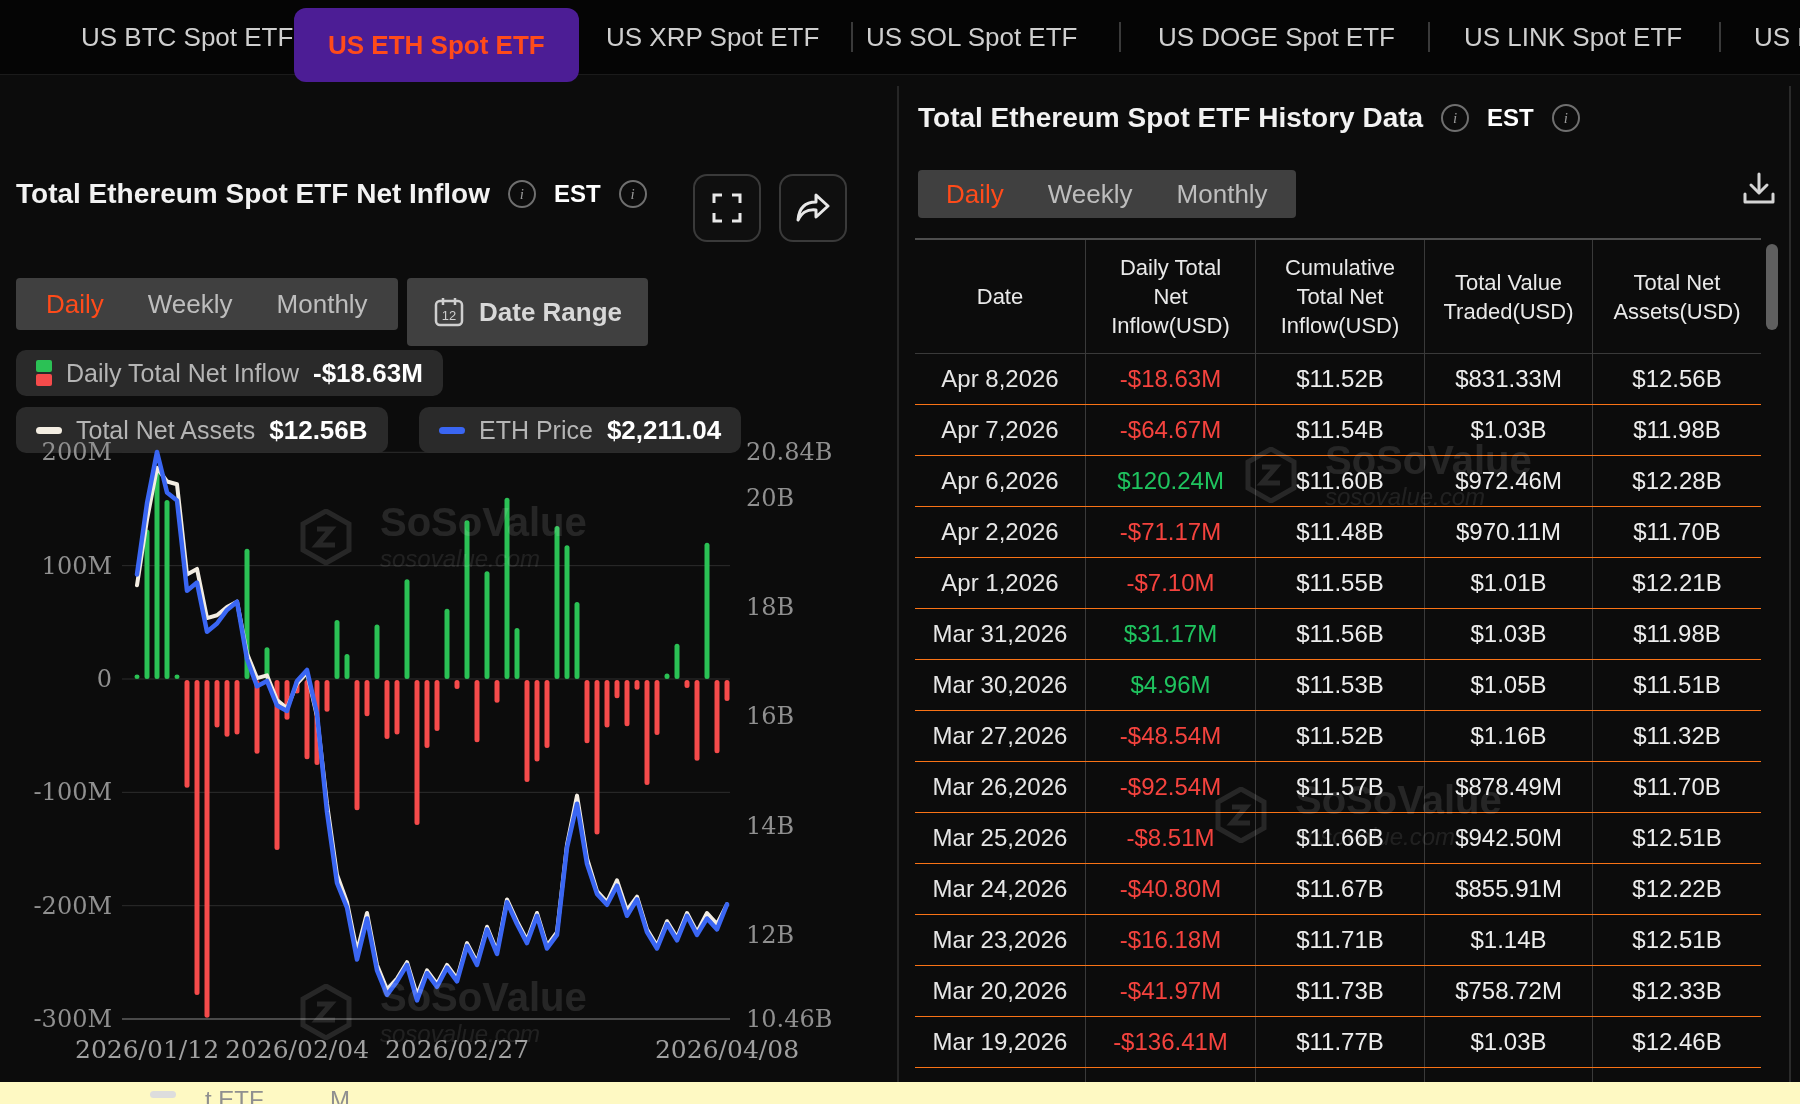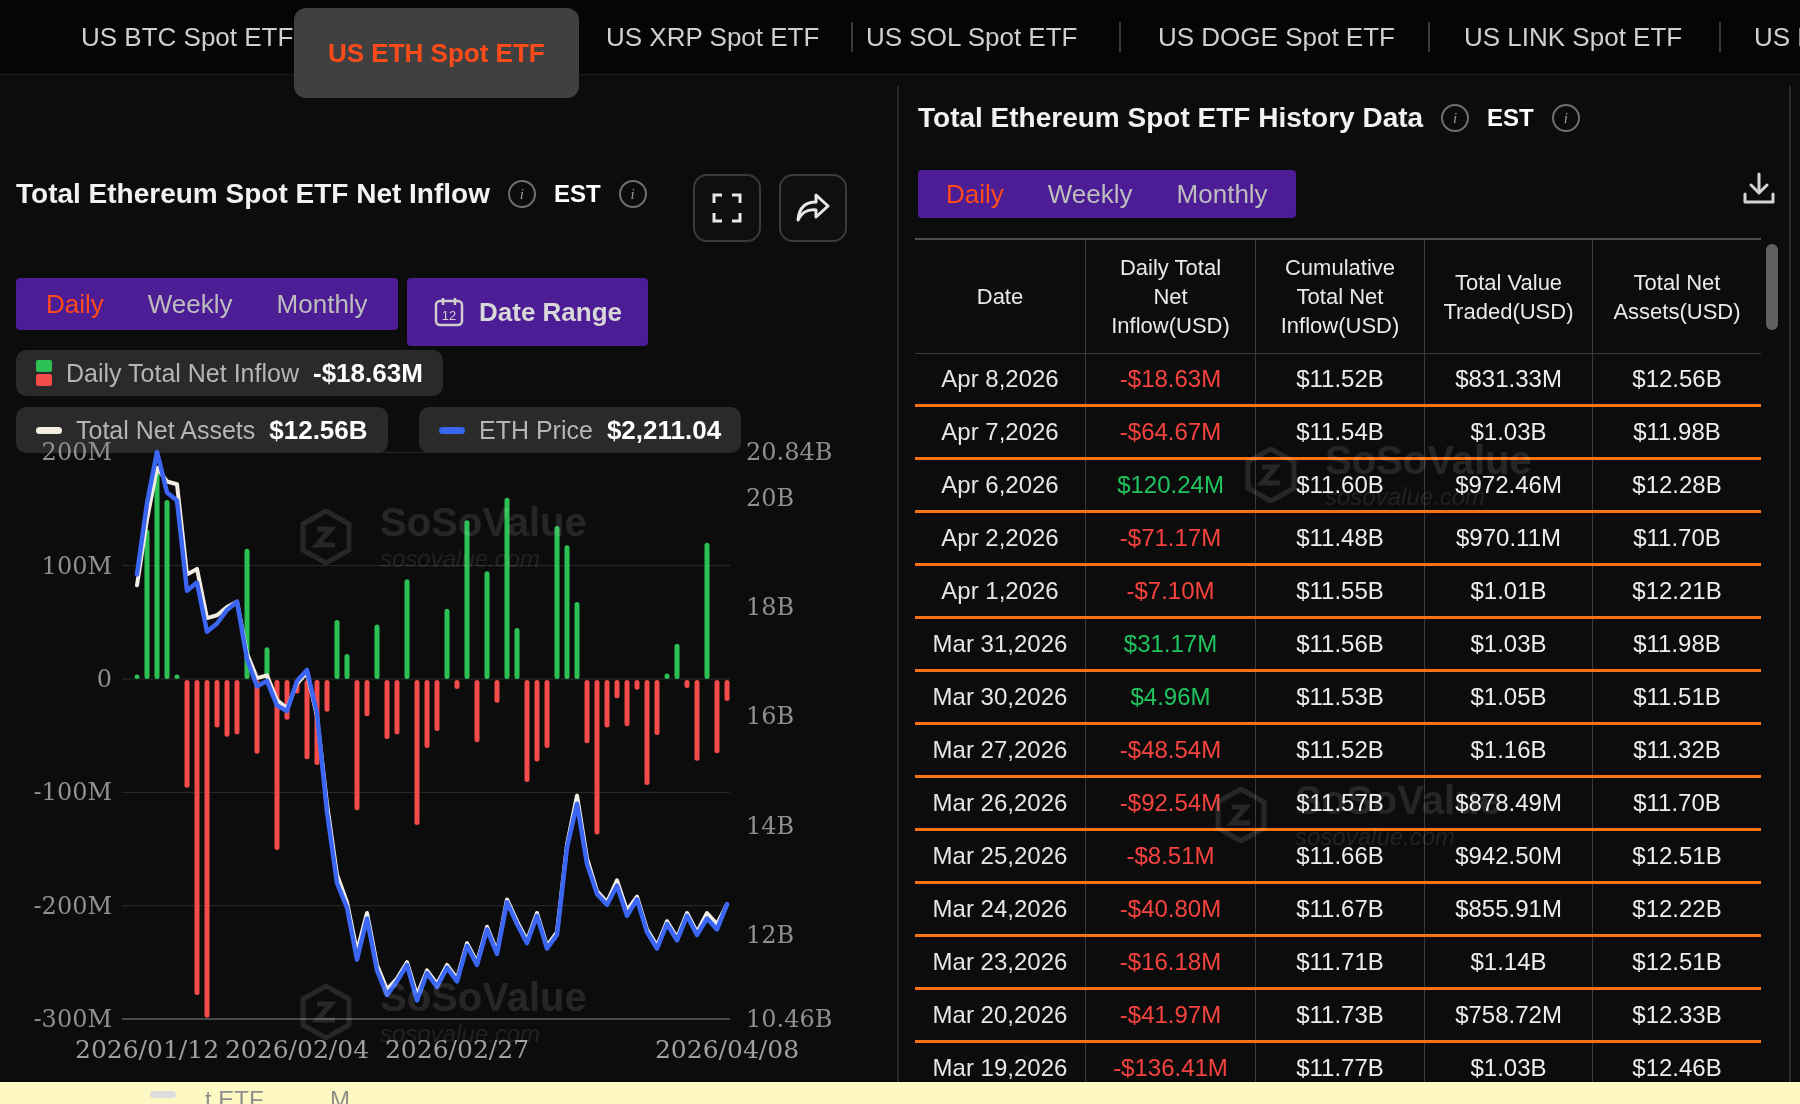--- a/index.html
+++ b/index.html
@@ -2,45 +2,45 @@
 <html><head>
 <meta charset="utf-8">
 <style>
   html,body{margin:0;padding:0;background:#0c0c0c;}
   body{width:1800px;height:1104px;position:relative;overflow:hidden;
        font-family:"Liberation Sans",sans-serif;color:#e6e6e6;}
   .abs{position:absolute;}
   
   #tab-bar{left:0;top:0;width:1800px;height:74px;background:#050505;border-bottom:1px solid #1b1b1b;}
   .tab{position:absolute;top:0;height:74px;display:flex;align-items:center;font-size:26px;color:#cfcfcf;white-space:nowrap;cursor:pointer;}
-  .tab.active{background:#404040;border-radius:12px;top:8px;height:58px;padding:16px 34px;color:#ff4b1a;font-weight:bold;}
+  .tab.active{background:#4c1d95;border-radius:12px;top:8px;height:58px;padding:8px 34px;color:#ff4b1a;font-weight:bold;}
   .tab-divider{position:absolute;top:22px;width:2px;height:30px;background:#3a3a3a;}
   
   .panel-title{font-size:28px;font-weight:bold;color:#f2f2f2;white-space:nowrap;}
   .est{font-size:24px;font-weight:600;color:#fff;}
   .iinfo{width:24px;height:24px;border:2px solid #6f6f6f;border-radius:50%;display:inline-flex;
          align-items:center;justify-content:center;color:#9a9a9a;font-size:15px;font-family:"Liberation Serif",serif;font-style:italic;}
   .sqbtn{width:64px;height:64px;border:2px solid #3a3a3a;border-radius:14px;background:#0f0f0f;
          display:flex;align-items:center;justify-content:center;cursor:pointer;}
-  .pill{background:#4c1d95;border-radius:4px;display:inline-flex;align-items:center;}
+  .pill{background:#404040;border-radius:4px;display:inline-flex;align-items:center;}
   .pill .opt{font-size:26px;color:#bdbdbd;padding:0 22px;cursor:pointer;white-space:nowrap;}
   .pill .opt.active{color:#ff4b1a;}
   .chip{background:#2a2a2a;border-radius:10px;display:inline-flex;align-items:center;gap:14px;
         padding:0 20px;height:46px;white-space:nowrap;}
   .chip .lbl{font-size:25px;color:#b5b5b5;}
   .chip .val{font-size:26px;font-weight:bold;color:#ffffff;}
   .dash{width:26px;height:7px;border-radius:4px;}
   
   #htable{left:915px;top:238px;width:846px;height:844px;overflow:hidden;}
   .trow{display:grid;grid-template-columns:170px 170px 169px 168px 169px;}
   .th,.td{display:flex;align-items:center;justify-content:center;text-align:center;border-left:1px solid #3a3a3a;}
   .th:first-child,.td:first-child{border-left:none;}
   .thead{border-top:2px solid #4e4e4e;border-bottom:1px solid #3a3a3a;height:113px;}
   .th{flex-direction:column;font-size:22px;color:#e9e9e9;line-height:29px;}
-  .tbody-row{height:50px;border-bottom:3px solid #f97316;}
+  .tbody-row{height:50px;border-bottom:1px solid #f97316;}
   .td{font-size:24px;color:#ededed;}
   .td.date{color:#e6e6e6;}
   .td.neg{color:#f5433e;}
   .td.pos{color:#1fc45f;}
   
   .wm{display:flex;align-items:center;gap:28px;pointer-events:none;}
   .wm .brand{font-size:40px;font-weight:bold;color:rgba(255,255,255,0.11);}
   .wm .dom{font-size:24px;font-style:italic;color:rgba(255,255,255,0.09);}
   .wm .cube{opacity:0.11;}
   

